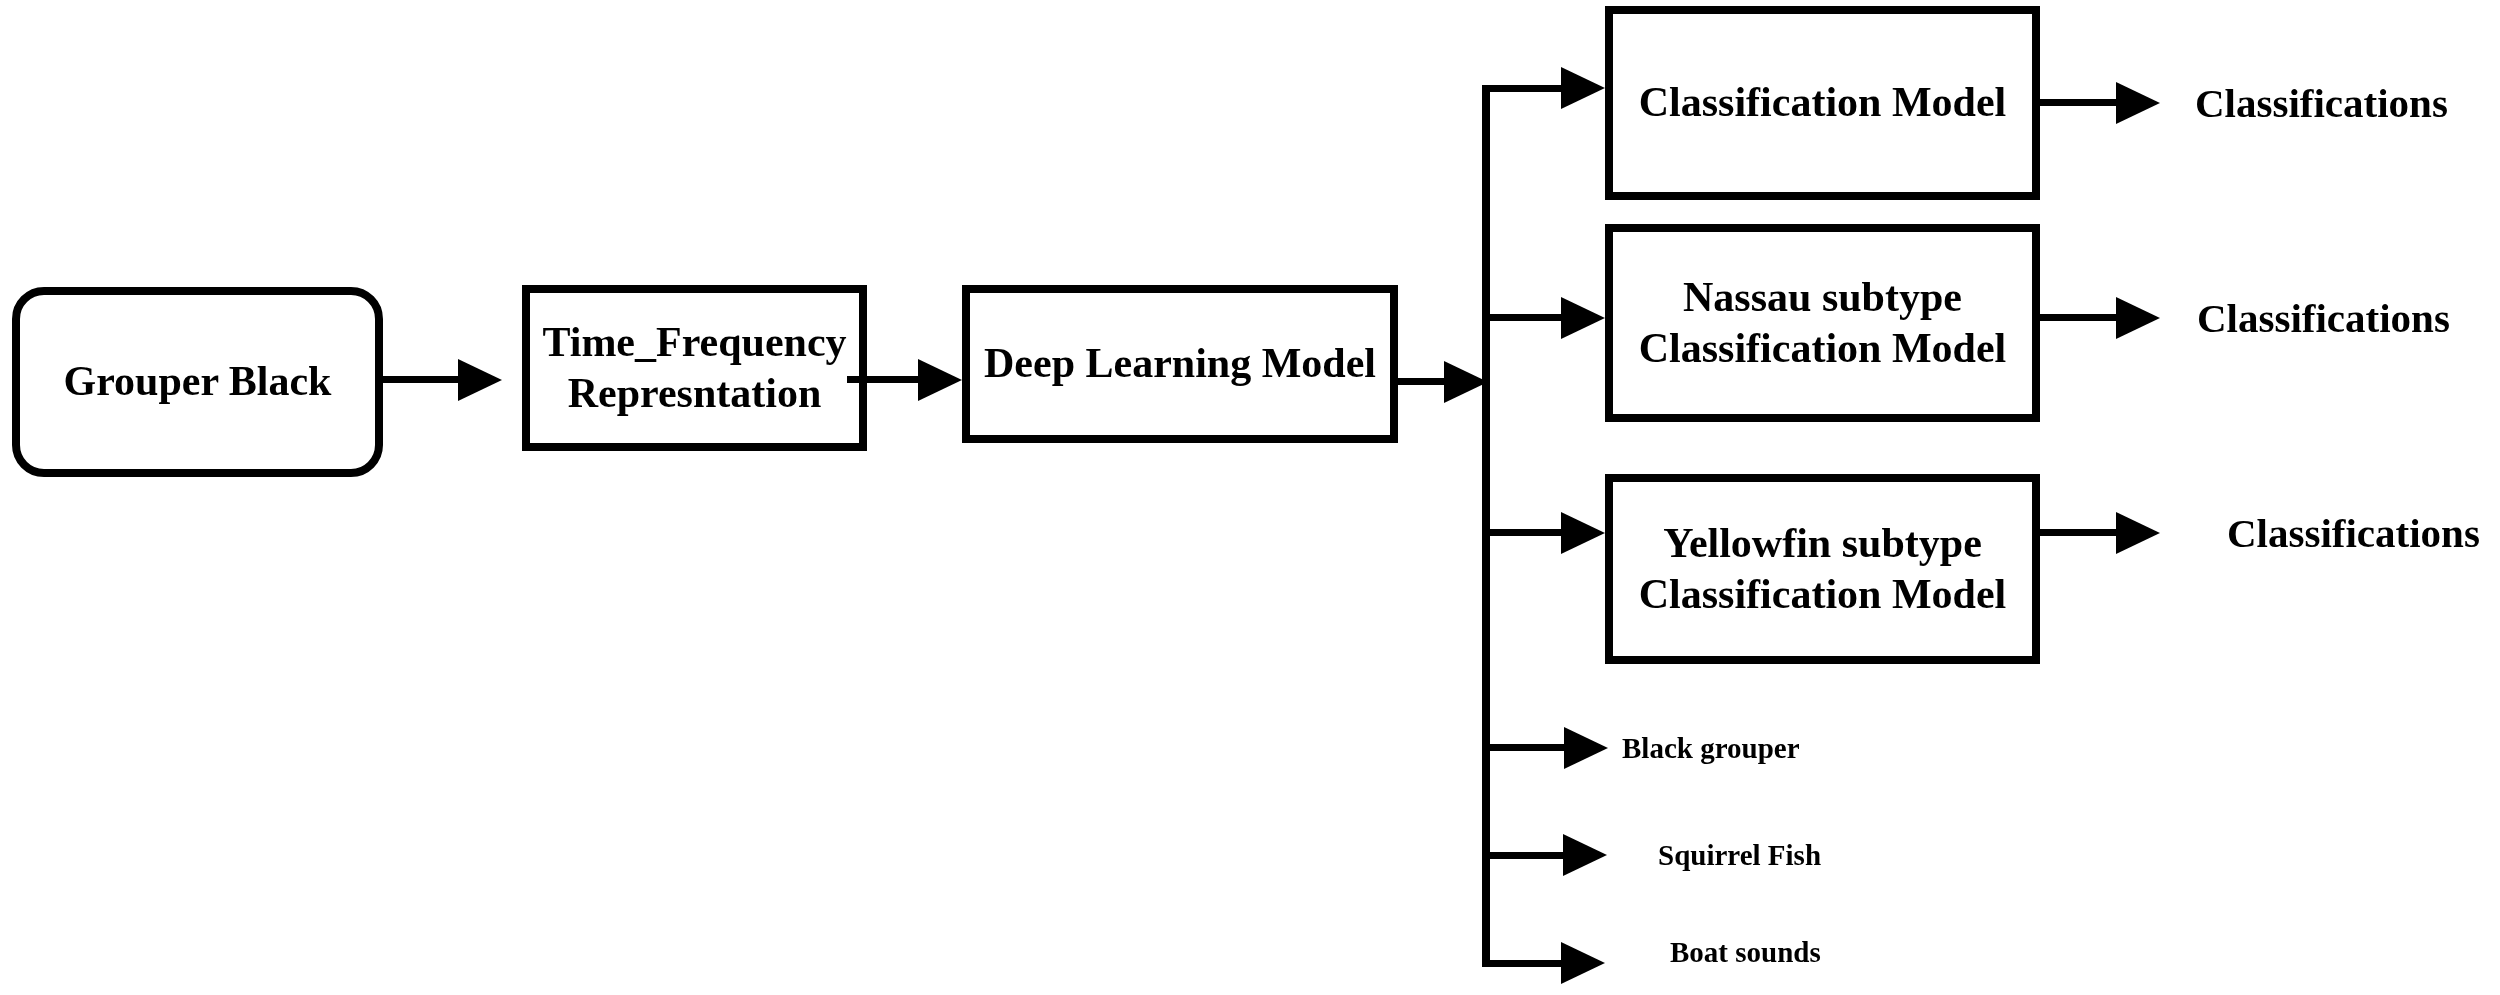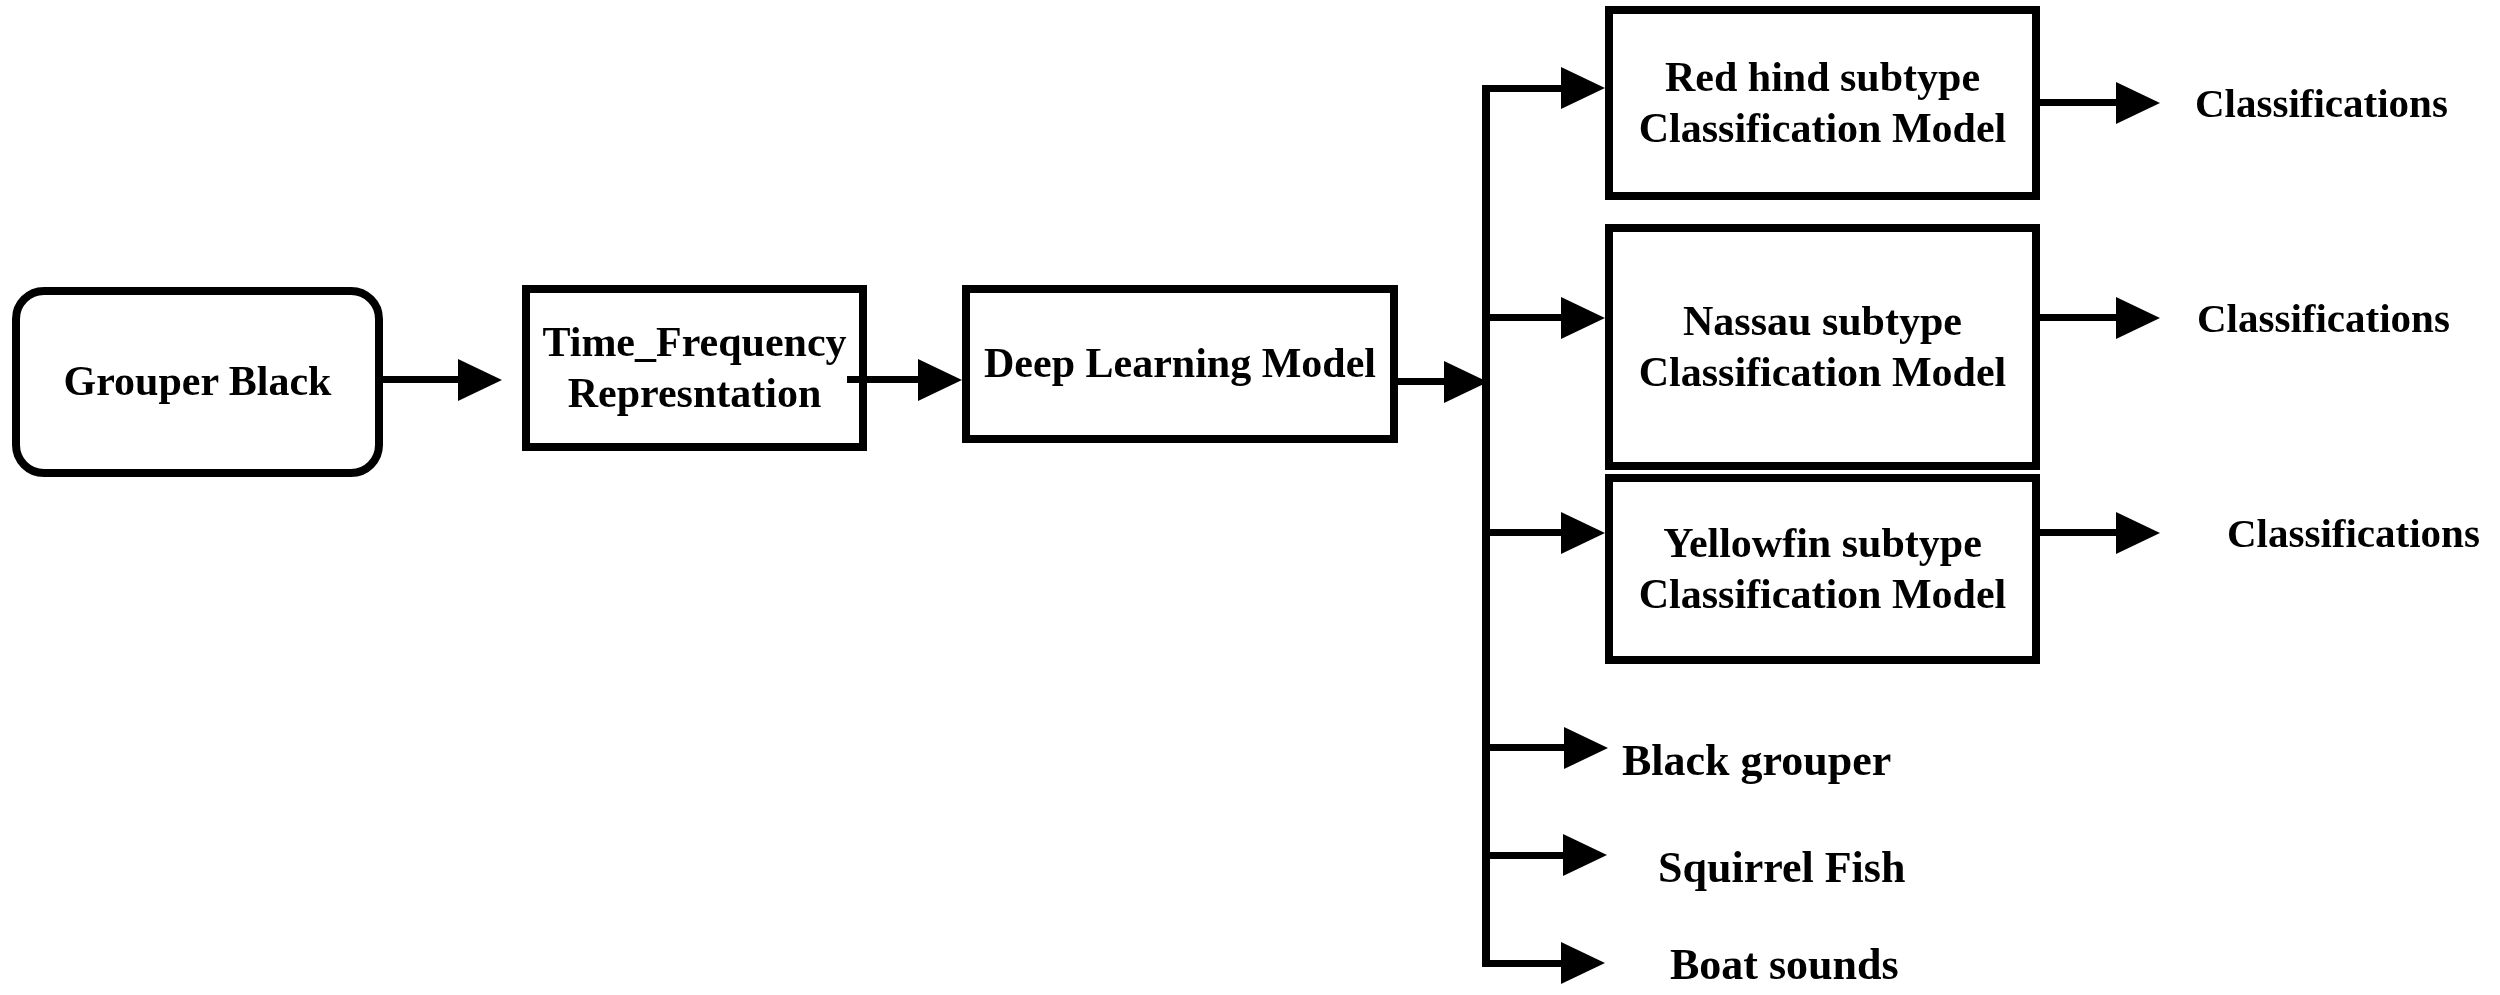--- a/index.html
+++ b/index.html
@@ -50,46 +50,45 @@
     border-bottom: 21px solid transparent;
     border-left: 44px solid #000000;
   }
   .flabel {
     position: absolute;
     font-weight: bold;
     font-size: 41px;
     white-space: nowrap;
     transform: translateY(-50%);
   }
-  .flabel.leaf { font-size: 44px; margin-top: 12px; }
+  .flabel.leaf { font-size: 29px; }
 </style>
 </head>
 <body>
 
 <div id="canvas">
 
   <div class="box rounded" style="left:12px; top:287px; width:371px; height:190px;">
     <span>Grouper Black</span>
   </div>
 
   <div class="box" style="left:522px; top:285px; width:345px; height:166px;text-align:center;">
     <span>Time_Frequency</span>
     <span>Represntation</span>
   </div>
 
   <div class="box" style="left:962px; top:285px; width:436px; height:158px;">
     <span>Deep Learning Model</span>
   </div>
 
   <div class="box" style="left:1605px; top:6px; width:435px; height:194px;">
-    <span>Red hind subtype</span>
     <span>Classification Model</span>
   </div>
 
-  <div class="box" style="left:1605px; top:224px; width:435px; height:246px;">
+  <div class="box" style="left:1605px; top:224px; width:435px; height:198px;">
     <span>Nassau subtype</span>
     <span>Classification Model</span>
   </div>
 
   <div class="box" style="left:1605px; top:438px; width:435px; height:190px;margin-top:36px;">
     <span>Yellowfin subtype</span>
     <span>Classification Model</span>
   </div>
 
   <div class="hline" style="left:383px; top:376px; width:77px;"></div>

